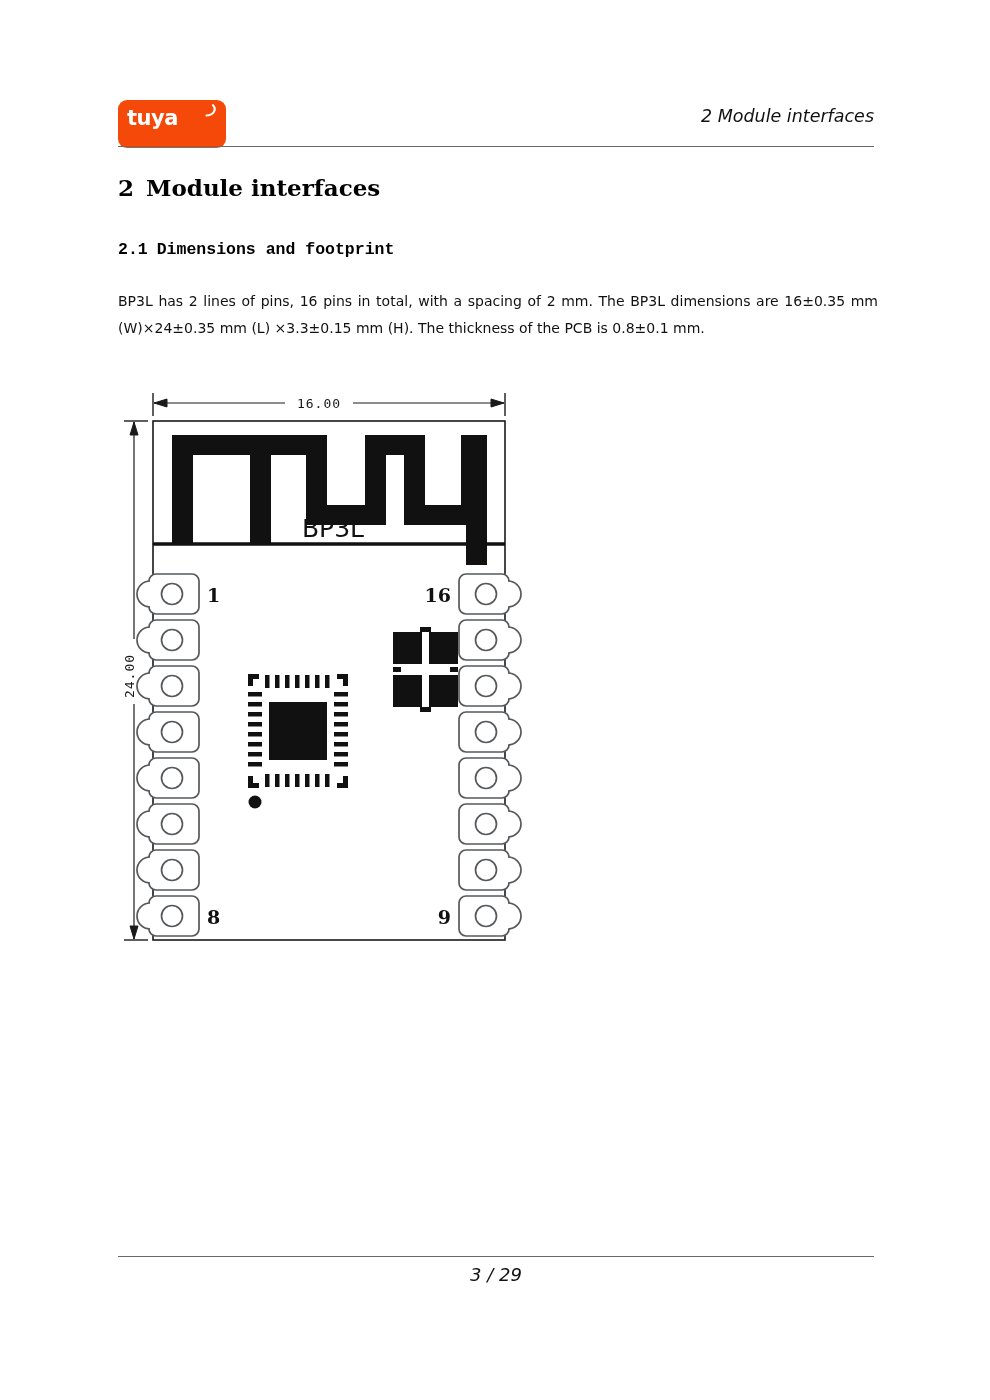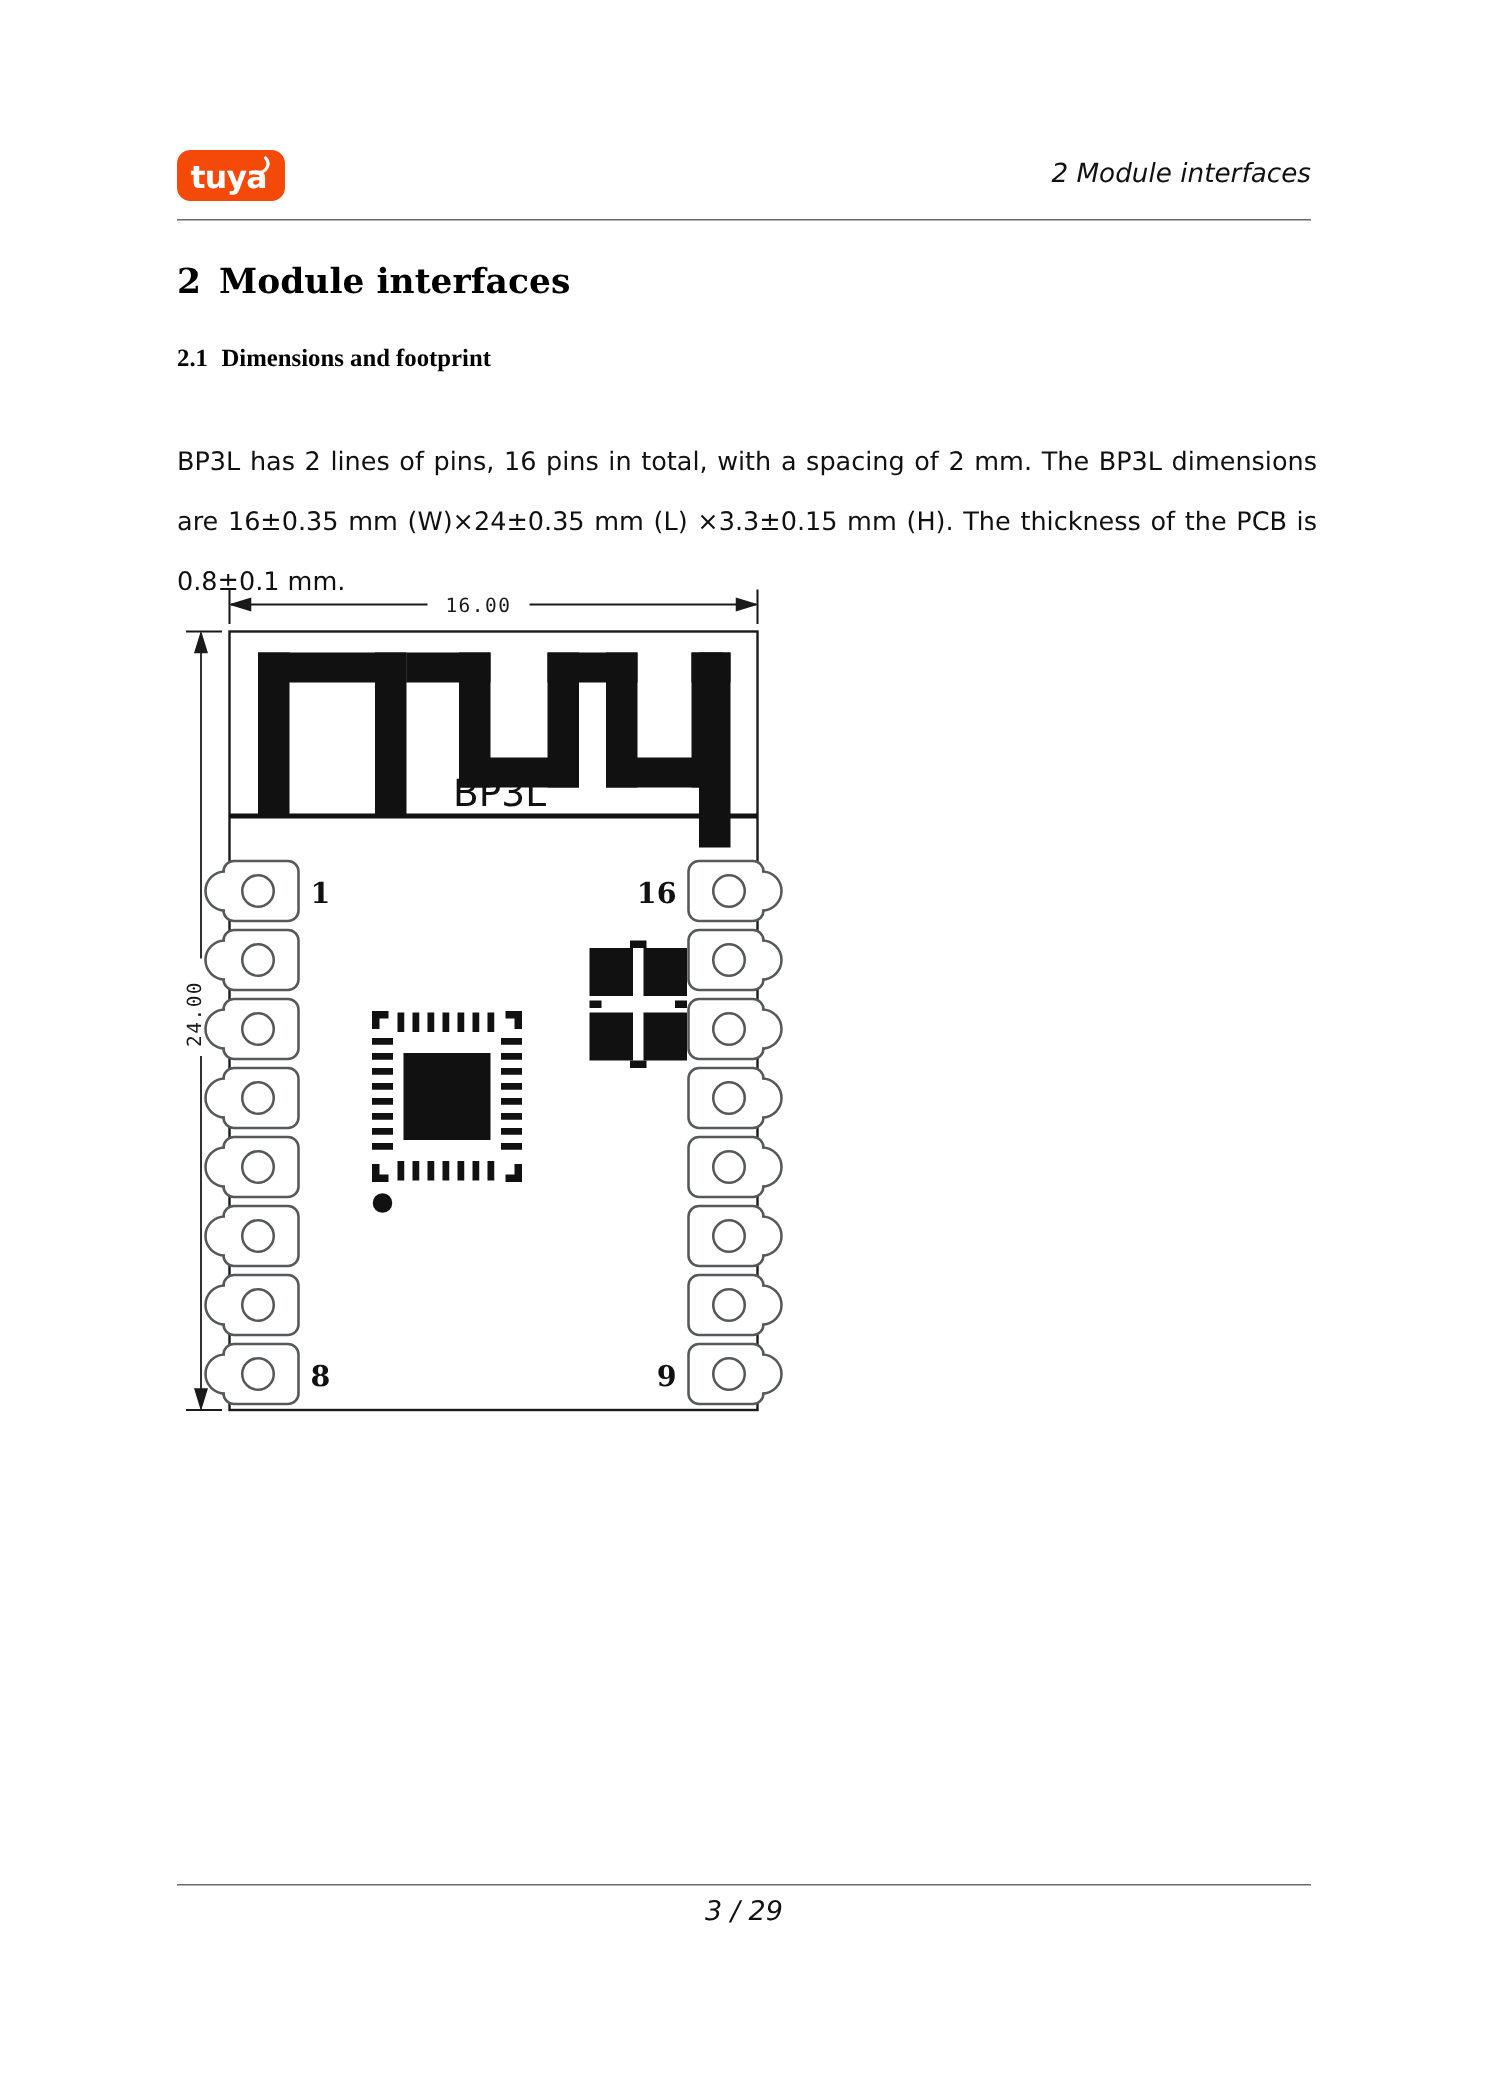--- a/index.html
+++ b/index.html
@@ -27,24 +27,25 @@
     left: 118px;
     top: 96px;
     width: 756px;
     height: 52px;
   }
   .logo {
     position: absolute;
     left: 0;
     top: 4px;
     width: 72px;
-    height: 34px;
+    height: 48px;
     background: #f54a০0;
     background: #f5490a;
     border-radius: 9px;
+    padding-left: 36px;
   }
   .logo-text {
     position: absolute;
     left: 9px;
     top: 6px;
     font-family: "DejaVu Sans", sans-serif;
     font-size: 21px;
     font-weight: bold;
     color: #ffffff;
     letter-spacing: -0.5px;
@@ -85,37 +86,37 @@
     font-size: 23px;
     font-weight: bold;
     color: #000;
     white-space: nowrap;
   }
   .h1 .num { margin-right: 12px; }
 
   .h2 {
     position: absolute;
     left: 118px;
-    top: 229px;
-    font-family: Liberation Serif, serif;
+    top: 240px;
+    font-family: Liberation Mono, monospace;
     font-size: 16.5px;
     font-weight: bold;
     color: #000;
     white-space: nowrap;
   }
   .h2 .num { margin-right: 9px; }
 
   .body-para {
     position: absolute;
     left: 118px;
     top: 288px;
     width: 760px;
     font-family: "DejaVu Sans", sans-serif;
-    font-size: 17px;
-    line-height: 40px;
+    font-size: 14px;
+    line-height: 27px;
     color: #111;
     text-align: justify;
     text-justify: inter-word;
   }
 
   
   .figure {
     position: absolute;
     left: 120px;
     top: 384px;

